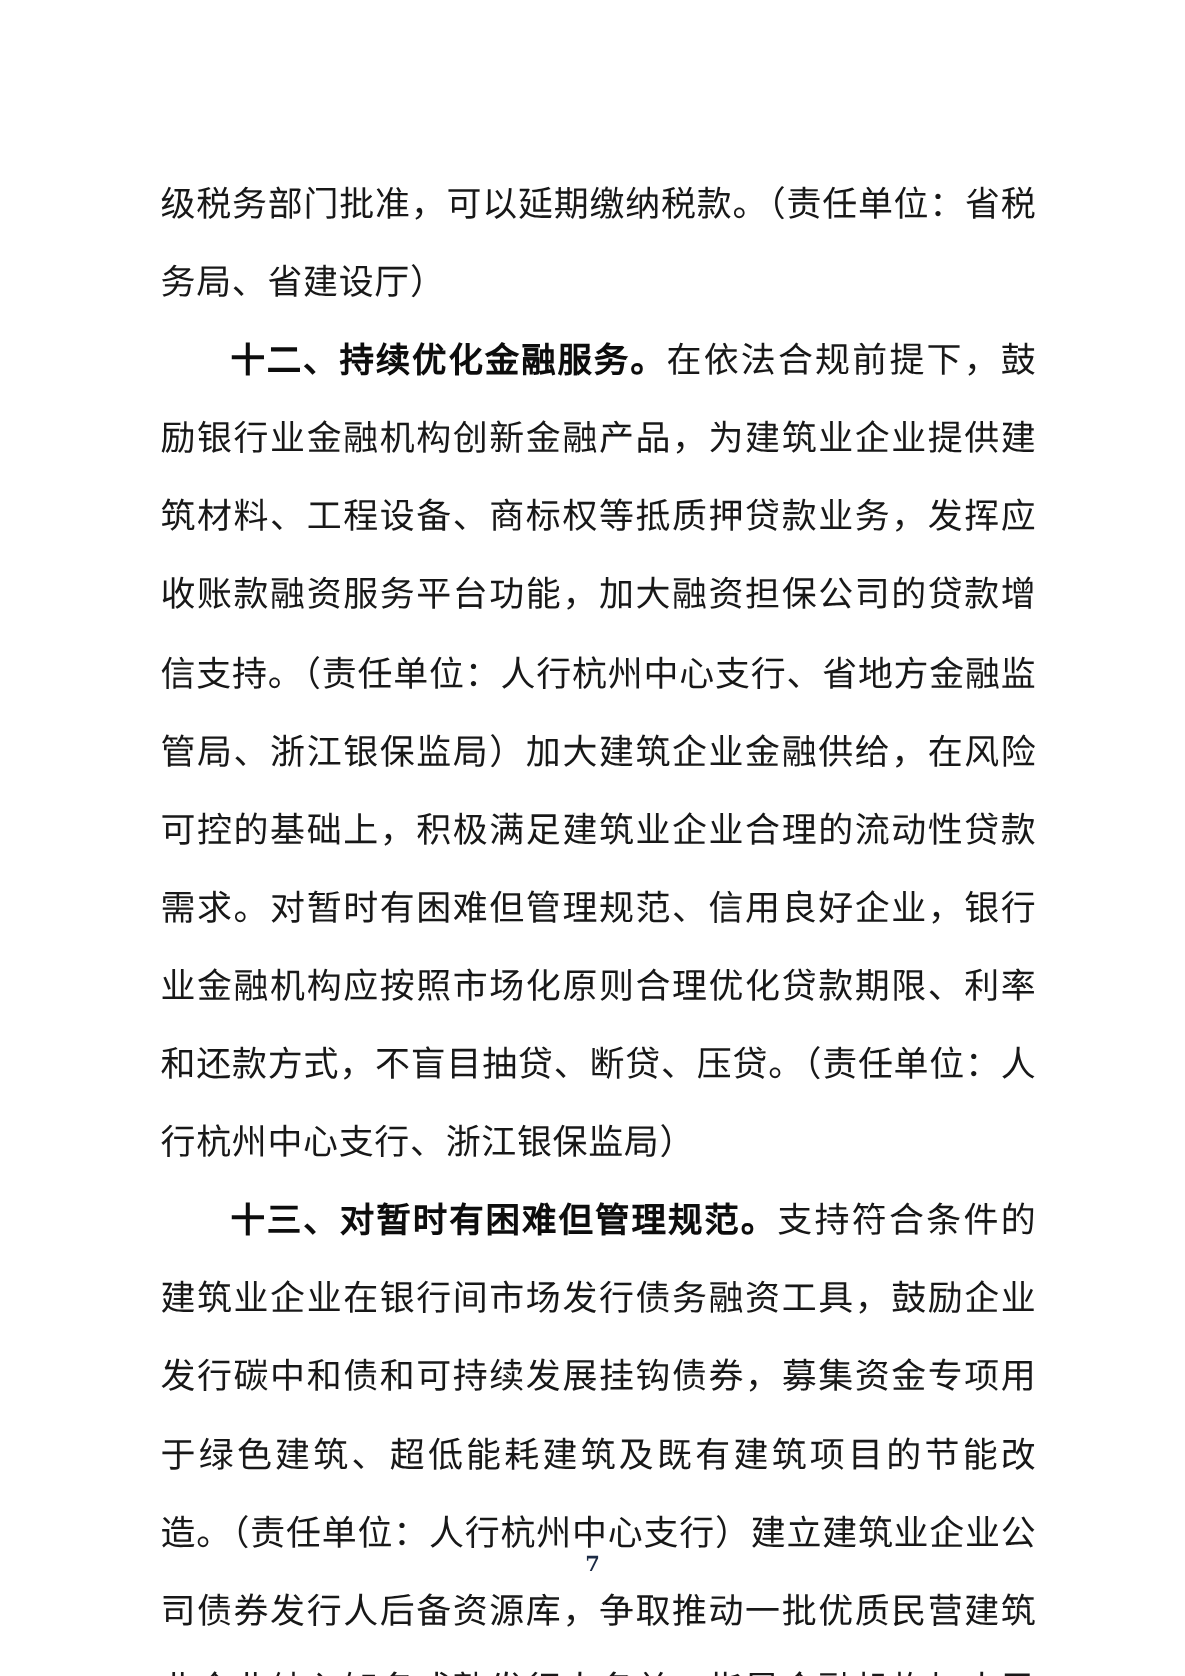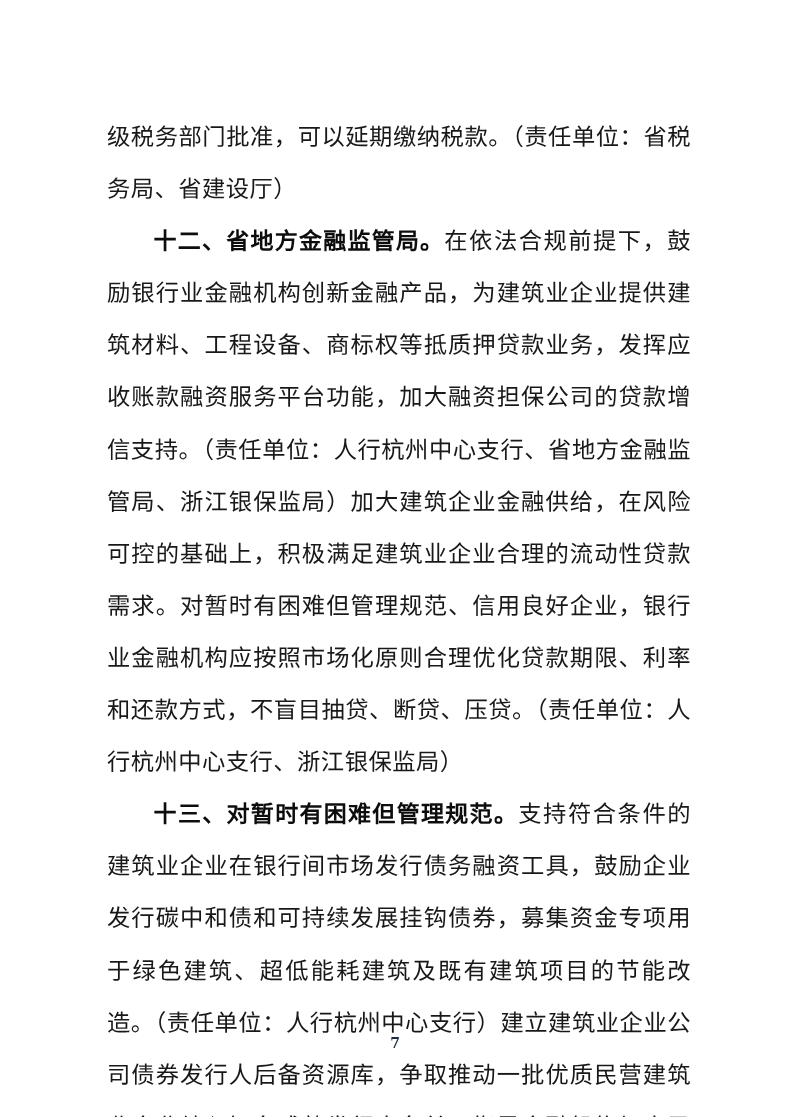--- a/index.html
+++ b/index.html
@@ -69,21 +69,21 @@
 </style>
 </head>
 <body>
 
 <div class="page">
 
   <div class="text-column">
 
     <p class="para"><span>级税务部门批准，可以延期缴纳税款。（责任单位：省税务局、省建设厅）</span></p>
 
-    <p class="para indent"><span class="heading-run">十二、省地方金融监管局。</span><span>在依法合规前提下，鼓励银行业金融机构创新金融产品，为建筑业企业提供建筑材料、工程设备、商标权等抵质押贷款业务，发挥应收账款融资服务平台功能，加大融资担保公司的贷款增信支持。（责任单位：人行杭州中心支行、省地方金融监管局、浙江银保监局）加大建筑企业金融供给，在风险可控的基础上，积极满足建筑业企业合理的流动性贷款需求。对暂时有困难但管理规范、信用良好企业，银行业金融机构应按照市场化原则合理优化贷款期限、利率和还款方式，不盲目抽贷、断贷、压贷。（责任单位：人行杭州中心支行、浙江银保监局）</span></p>
+    <p class="para indent"><span class="heading-run">十二、持续优化金融服务。</span><span>在依法合规前提下，鼓励银行业金融机构创新金融产品，为建筑业企业提供建筑材料、工程设备、商标权等抵质押贷款业务，发挥应收账款融资服务平台功能，加大融资担保公司的贷款增信支持。（责任单位：人行杭州中心支行、省地方金融监管局、浙江银保监局）加大建筑企业金融供给，在风险可控的基础上，积极满足建筑业企业合理的流动性贷款需求。对暂时有困难但管理规范、信用良好企业，银行业金融机构应按照市场化原则合理优化贷款期限、利率和还款方式，不盲目抽贷、断贷、压贷。（责任单位：人行杭州中心支行、浙江银保监局）</span></p>
 
     <p class="para indent"><span class="heading-run">十三、对暂时有困难但管理规范。</span><span>支持符合条件的建筑业企业在银行间市场发行债务融资工具，鼓励企业发行碳中和债和可持续发展挂钩债券，募集资金专项用于绿色建筑、超低能耗建筑及既有建筑项目的节能改造。（责任单位：人行杭州中心支行）建立建筑业企业公司债券发行人后备资源库，争取推动一批优质民营建筑业企业纳入知名成熟发行人名单，指导金融机构加大民营建筑业企业债券投融资服务力度。（责任单位：浙江证监局、省发展改革委、省建设厅、省地方金融监管局、</span></p>
 
   </div>
 
   <div class="page-number">7</div>
 
 </div>
 
 </body></html>

